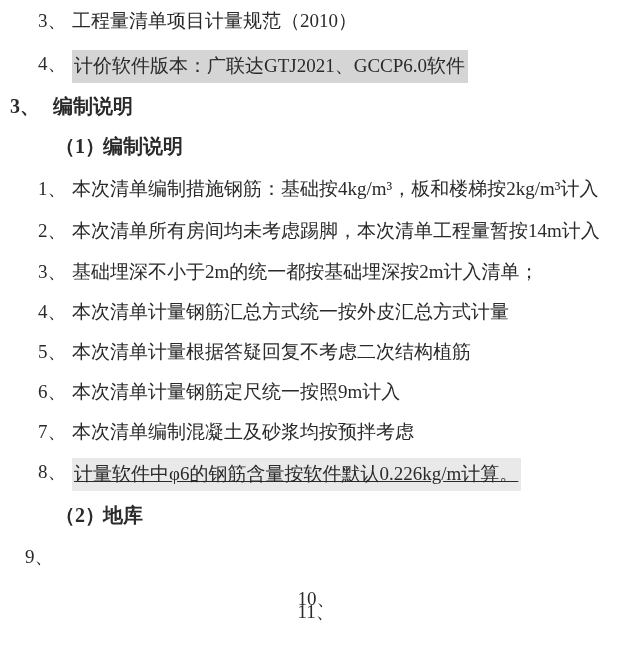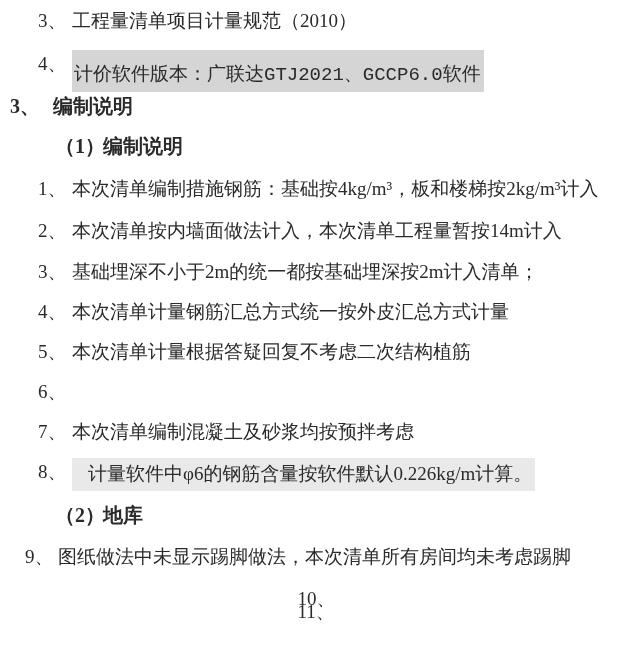--- a/index.html
+++ b/index.html
@@ -37,26 +37,26 @@
   .indent-sub .num { width: 48px; }
   .indent-i9 { padding-left: 25px; }     
   .indent-i9 .num { width: 33px; }
   .indent-i10 { padding-left: 17px; justify-content: center; }    
   .indent-i10 .num { width: 45px; }
 
   .bold { font-weight: 700; font-size: 20px; }
 
   .hl-strong {
     background: var(--hl-strong, #d5d5d5);
-    padding: 11px 3px 3px 2px;
-    font-family: Liberation Mono, monospace;
+    padding: 2px 3px 3px 2px;
   }
   .hl-light {
     background: var(--hl-light, #e9e9e9);
-    padding: 2px 3px 3px 16px;
+    padding: 2px 3px 3px 2px;
+    text-decoration: underline;
   }
 </style>
 </head>
 <body>
 
 <div class="page">
 
   <div class="line indent-a" style="top:7px">
     <span class="num">3、</span>
     <span class="txt">工程量清单项目计量规范（2010）</span>
@@ -77,60 +77,60 @@
     <span class="txt">编制说明</span>
   </div>
 
   <div class="line indent-a" style="top:175px">
     <span class="num">1、</span>
     <span class="txt">本次清单编制措施钢筋：基础按4kg/m³，板和楼梯按2kg/m³计入</span>
   </div>
 
   <div class="line indent-a" style="top:217px">
     <span class="num">2、</span>
-    <span class="txt">本次清单按内墙面做法计入，本次清单工程量暂按14m计入</span>
+    <span class="txt">本次清单所有房间均未考虑踢脚，本次清单工程量暂按14m计入</span>
   </div>
 
   <div class="line indent-a" style="top:258px">
     <span class="num">3、</span>
     <span class="txt">基础埋深不小于2m的统一都按基础埋深按2m计入清单；</span>
   </div>
 
   <div class="line indent-a" style="top:298px">
     <span class="num">4、</span>
     <span class="txt">本次清单计量钢筋汇总方式统一按外皮汇总方式计量</span>
   </div>
 
   <div class="line indent-a" style="top:338px">
     <span class="num">5、</span>
     <span class="txt">本次清单计量根据答疑回复不考虑二次结构植筋</span>
   </div>
 
   <div class="line indent-a" style="top:378px">
     <span class="num">6、</span>
+    <span class="txt">本次清单计量钢筋定尺统一按照9m计入</span>
   </div>
 
   <div class="line indent-a" style="top:418px">
     <span class="num">7、</span>
     <span class="txt">本次清单编制混凝土及砂浆均按预拌考虑</span>
   </div>
 
   <div class="line indent-a" style="top:458px">
     <span class="num">8、</span>
     <span class="txt hl-light">计量软件中φ6的钢筋含量按软件默认0.226kg/m计算。</span>
   </div>
 
   <div class="line indent-sub bold" style="top:501px">
     <span class="num">（2）</span>
     <span class="txt">地库</span>
   </div>
 
   <div class="line indent-i9" style="top:543px">
     <span class="num">9、</span>
-    <span class="txt">图纸做法中未显示踢脚做法，本次清单所有房间均未考虑踢脚</span>
   </div>
 
   <div class="line indent-i10" style="top:585px">
     <span class="num">10、</span>
   </div>
 
   <div class="line indent-i10" style="top:598px">
     <span class="num">11、</span>
   </div>
 

